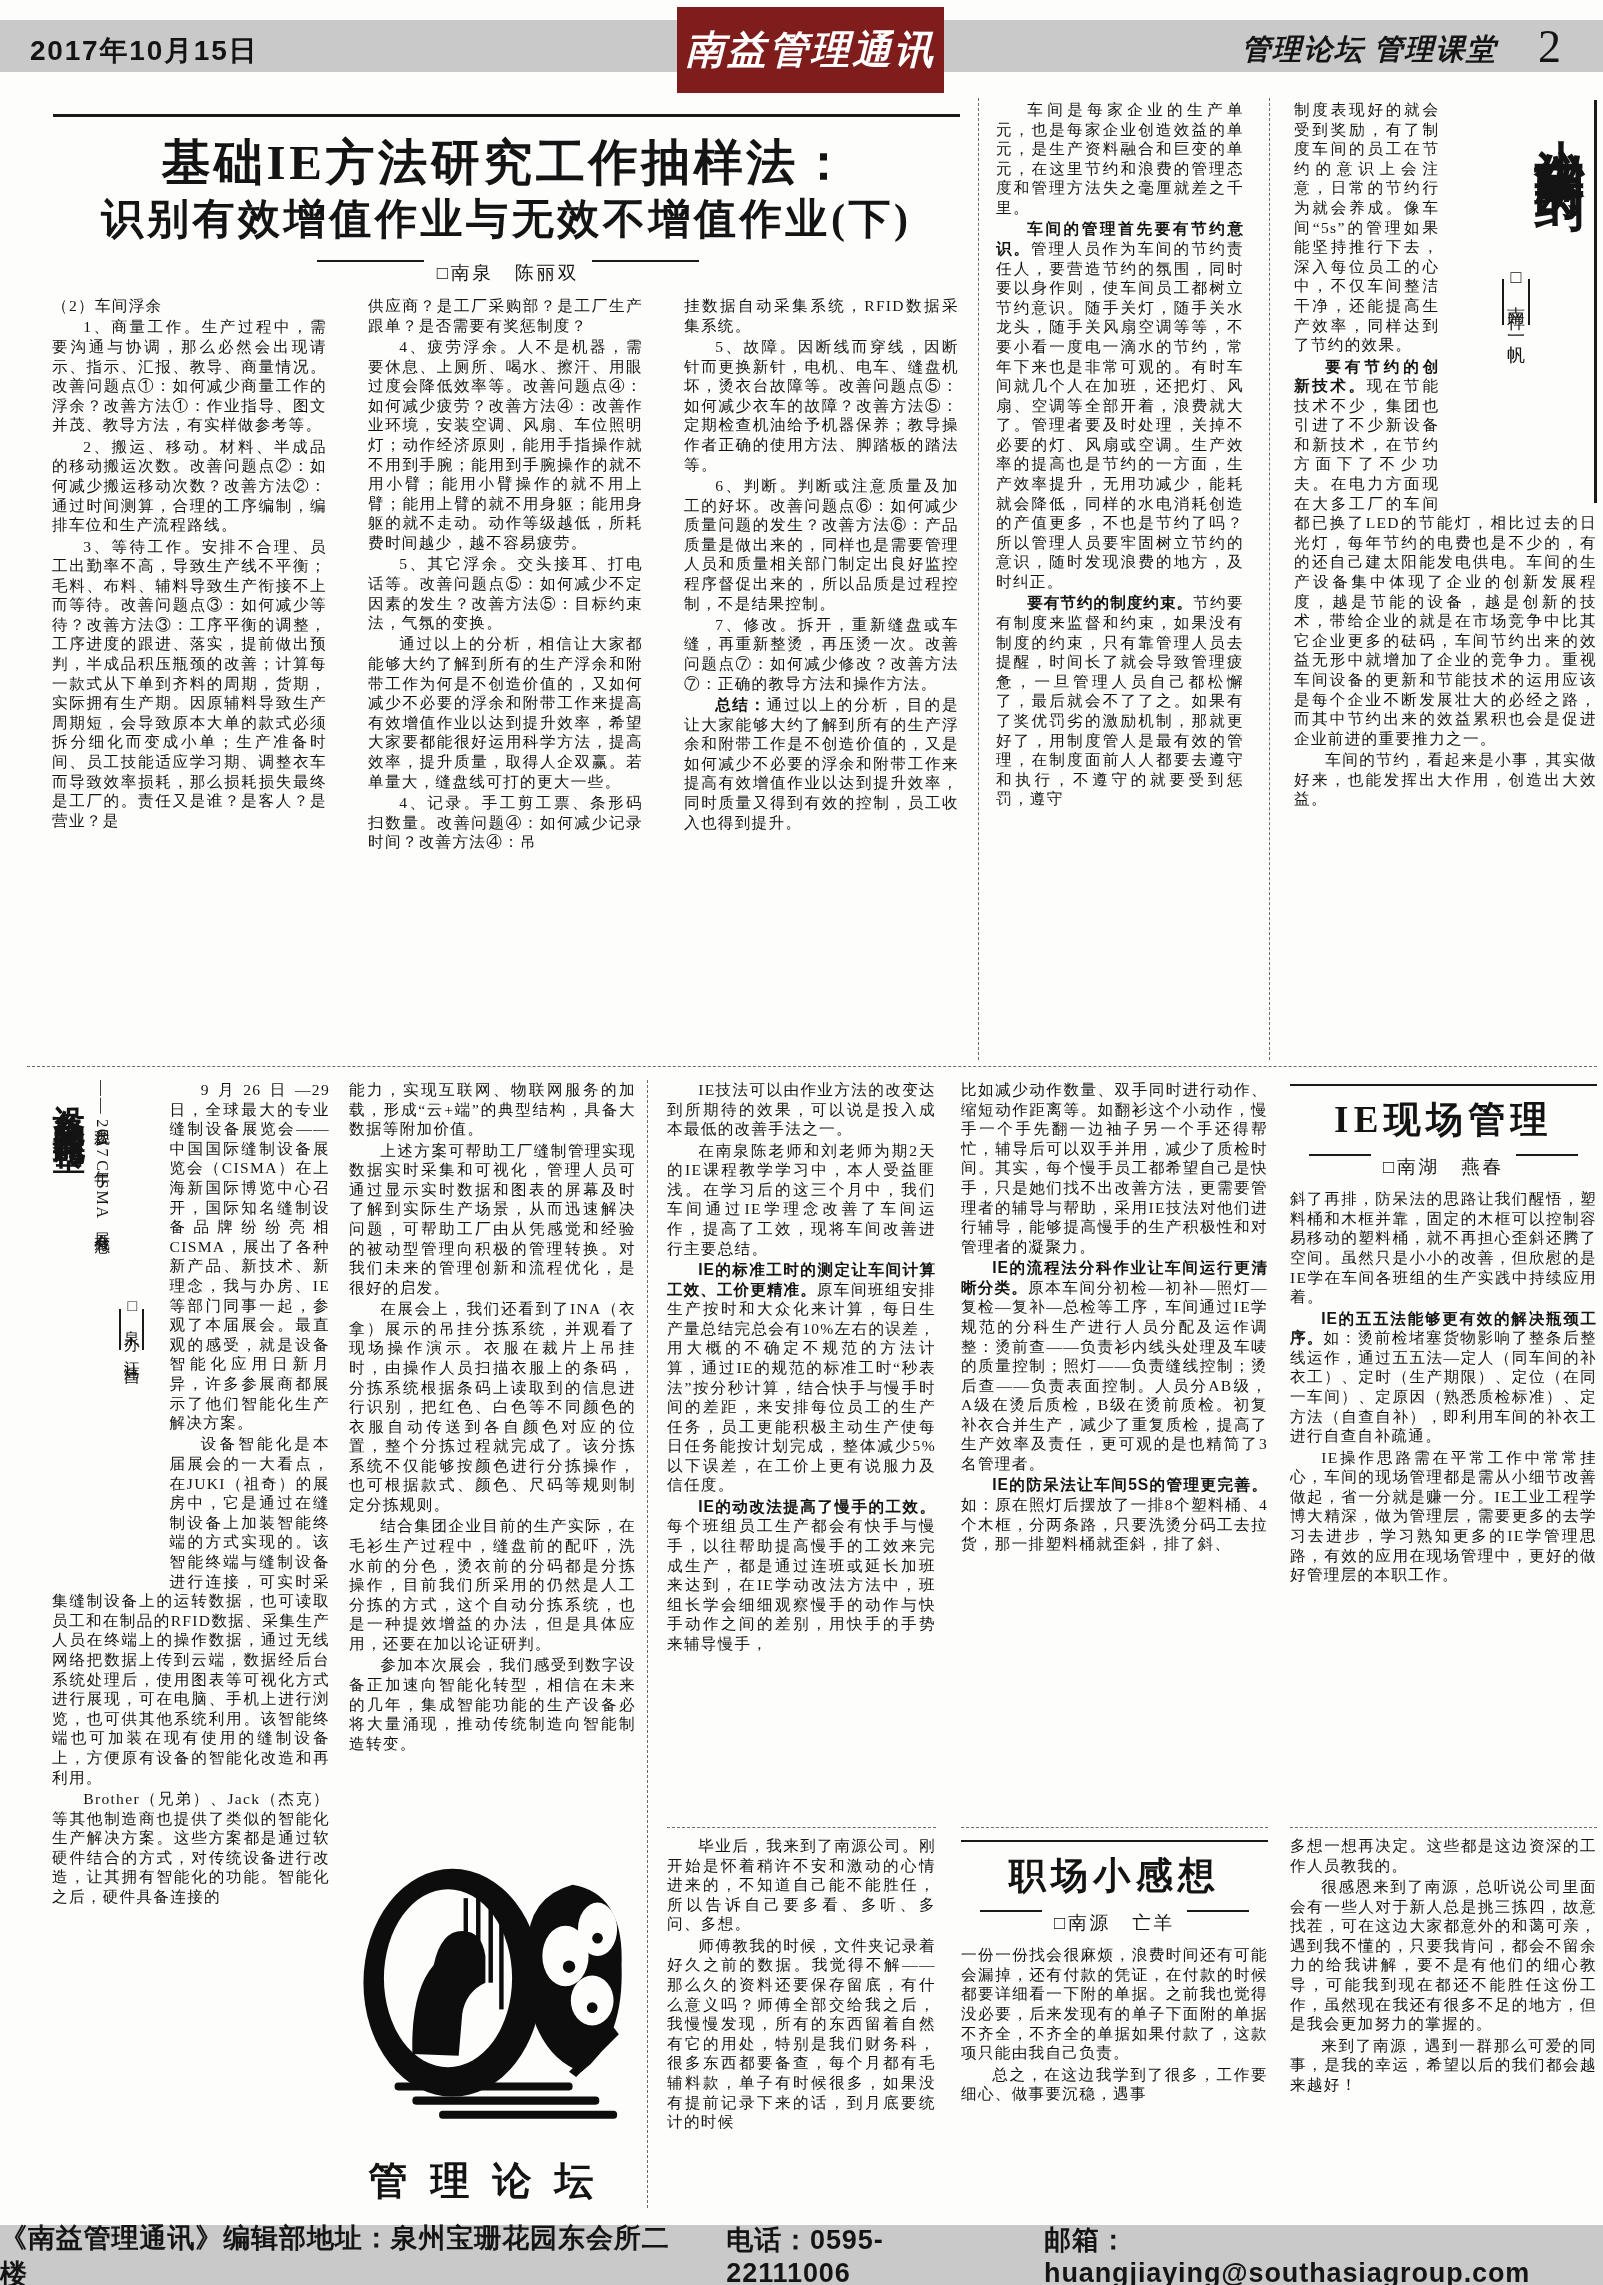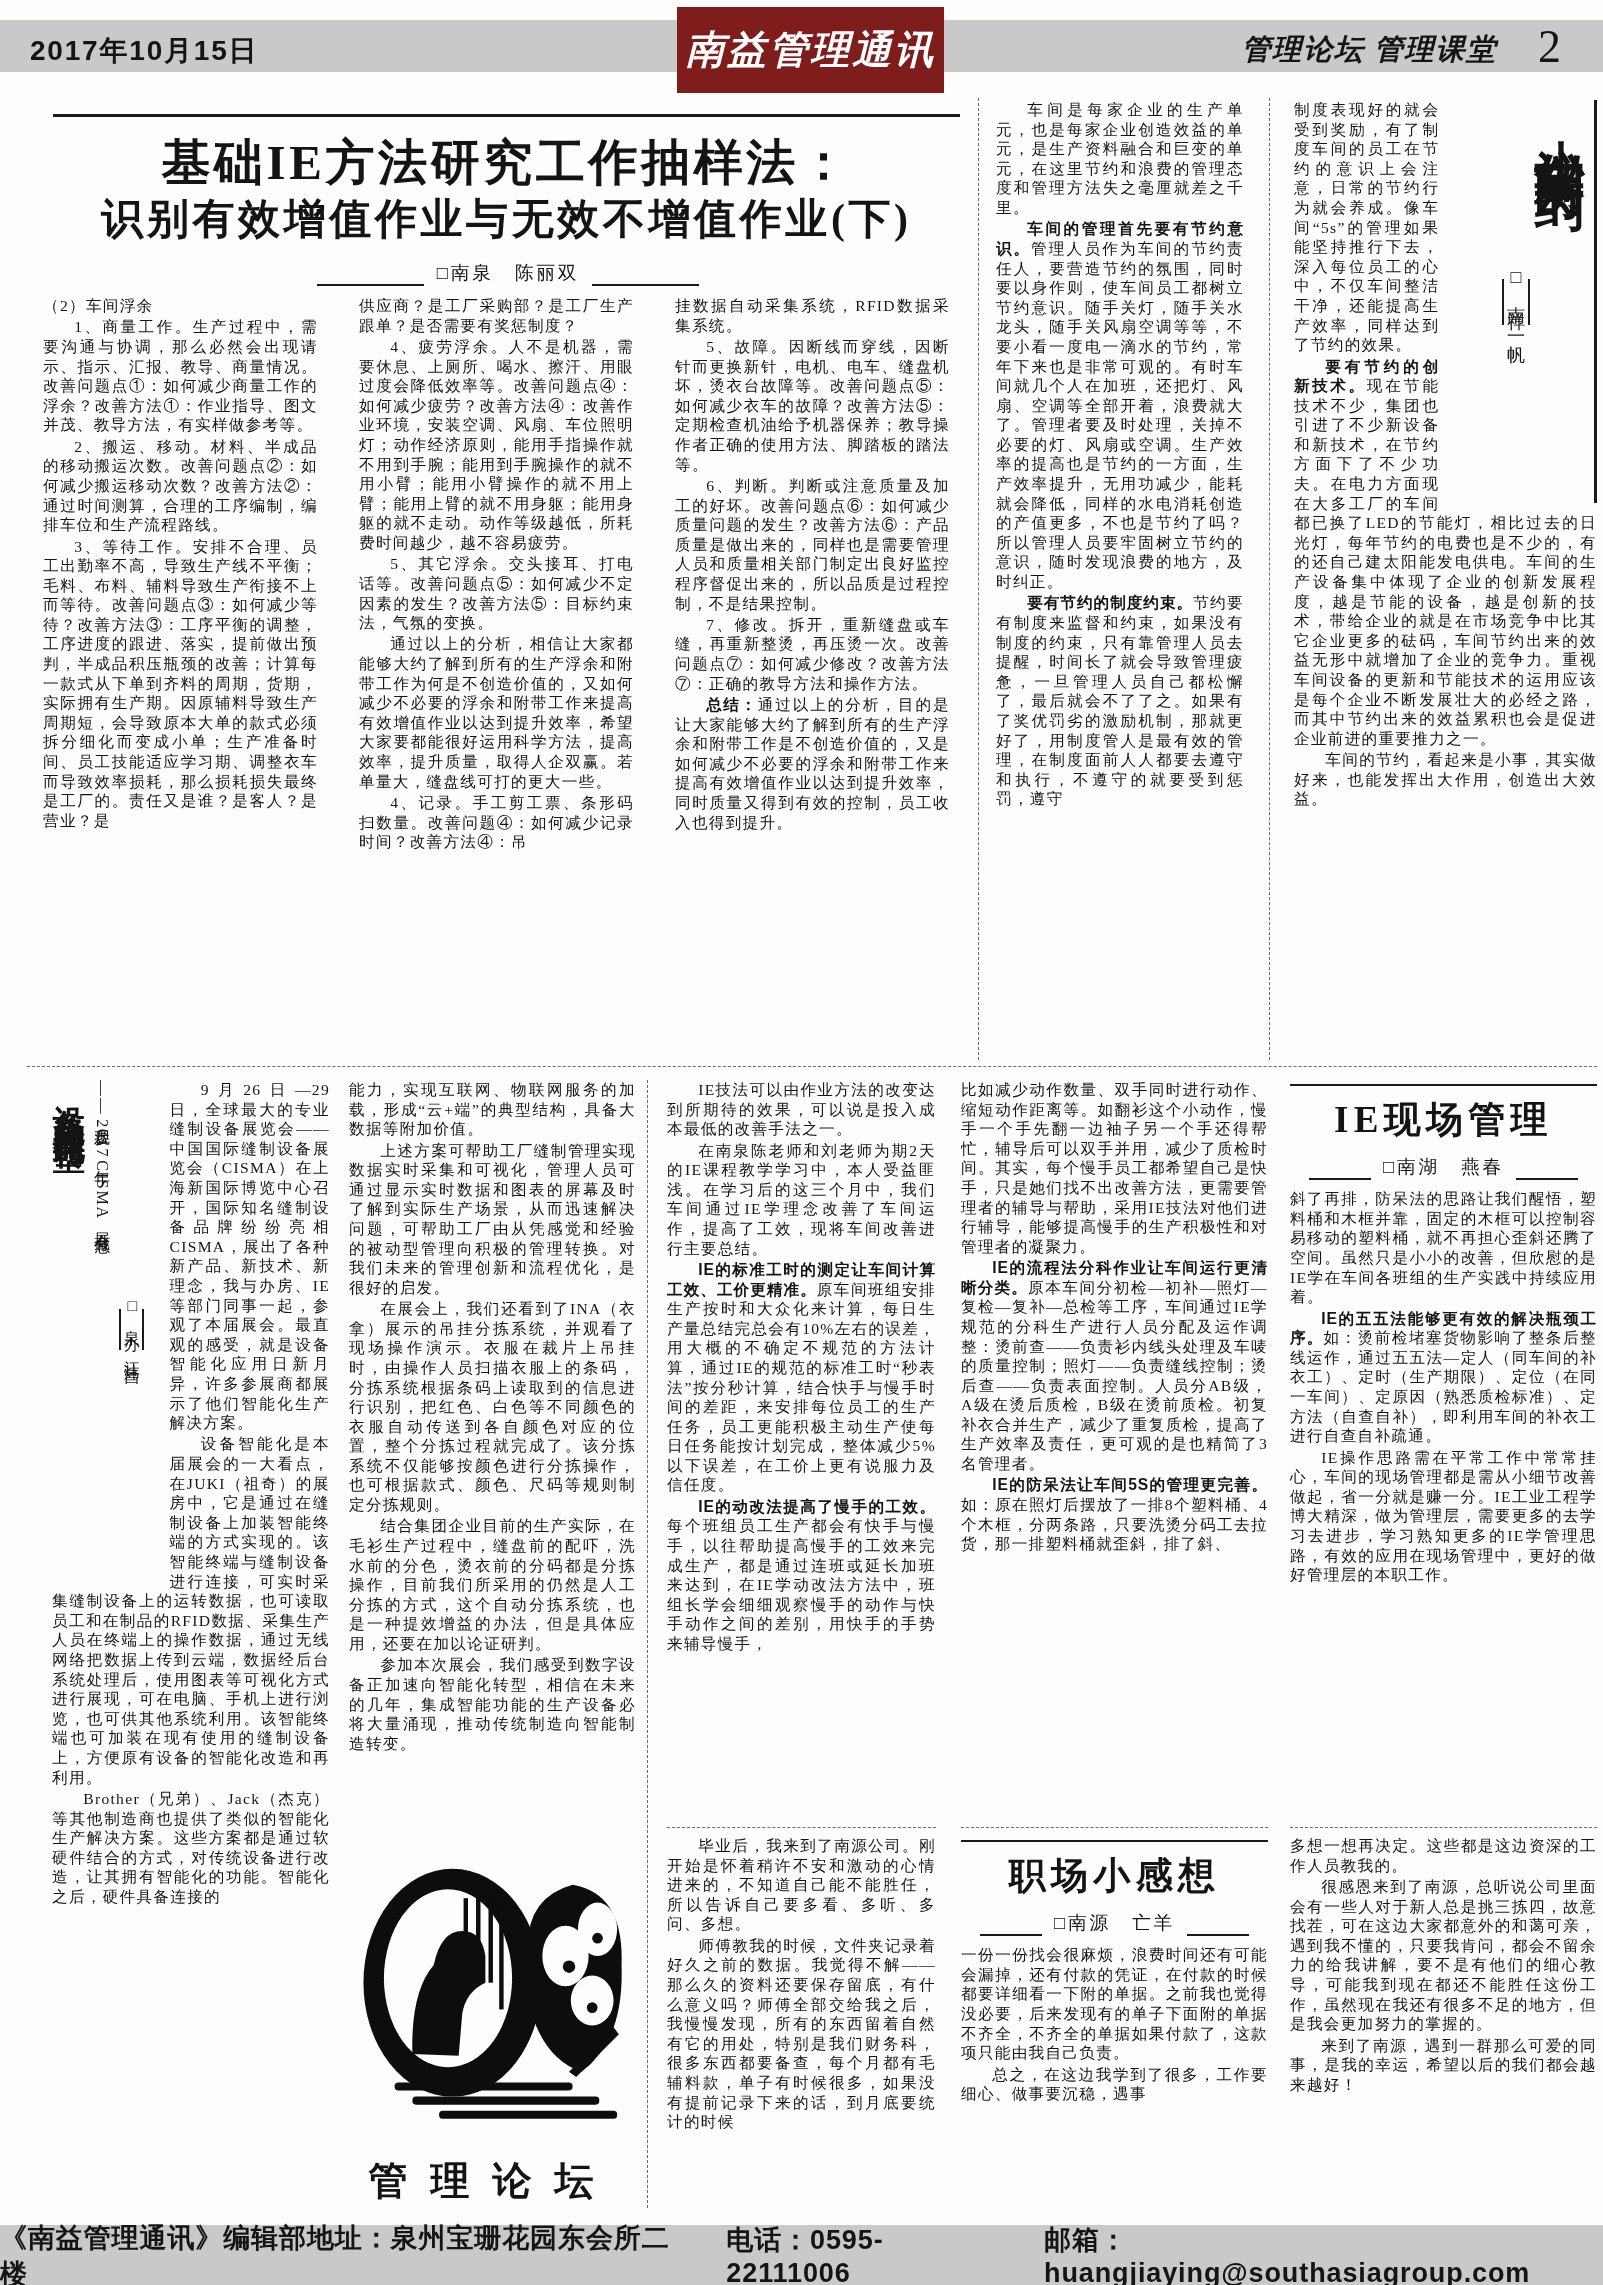--- a/index.html
+++ b/index.html
@@ -20,25 +20,25 @@
   .noind{text-indent:0}
   .col{overflow:hidden}
   .vdash{position:absolute;width:0;border-left:1.8px dashed #6b6b6b}
   .hdash{position:absolute;height:0;border-top:1.8px dashed #6b6b6b}
   .rule{background:#1a1a1a}
   
   .main-rule{position:absolute;left:53px;top:114px;width:907px;height:2.7px}
   .main-title{position:absolute;left:53px;width:907px;text-align:center;font-weight:700;letter-spacing:3.6px}
   .mt1{top:130px;font-size:49px}
   .mt2{top:191px;font-size:42px}
-  .byline-row{display:flex;align-items:flex-end;justify-content:center;gap:12.5px}
+  .byline-row{display:flex;align-items:flex-start;justify-content:center;gap:12.5px}
   .byline-row .ln{height:1.8px;background:#1a1a1a;flex:0 0 107px}
   .byline-txt{font-size:18.7px;letter-spacing:2.7px;white-space:nowrap}
   .main-byline{position:absolute;left:294px;top:260px;width:428px}
-  .main-cols{position:absolute;left:43px;top:296px;width:907px;height:759px;display:flex;gap:41px}
+  .main-cols{position:absolute;left:52px;top:296px;width:907px;height:759px;display:flex;gap:41px}
   .main-cols .col{flex:1}
   
   .tr-col1{position:absolute;left:996px;top:100px;width:248px;height:955px}
   .tr-col2{position:absolute;left:1294px;top:100px;width:303px;height:955px}
   .saving-float{float:right;width:135px;height:403px;margin:0 0 7.1px 10.7px;
       display:flex;flex-direction:row;justify-content:flex-end;border-right:3.6px solid #1a1a1a;padding-right:9px}
   .saving-byline{writing-mode:vertical-rl;text-orientation:mixed;font-size:18px;letter-spacing:5.3px;
       display:flex;flex-direction:column;align-items:center;margin-right:5.3px}
   .saving-byline .vrule{width:1.8px;height:46px;background:#1a1a1a;margin:5.3px 0}
   .saving-title{writing-mode:vertical-rl;text-orientation:mixed;font-size:50px;font-weight:700;

